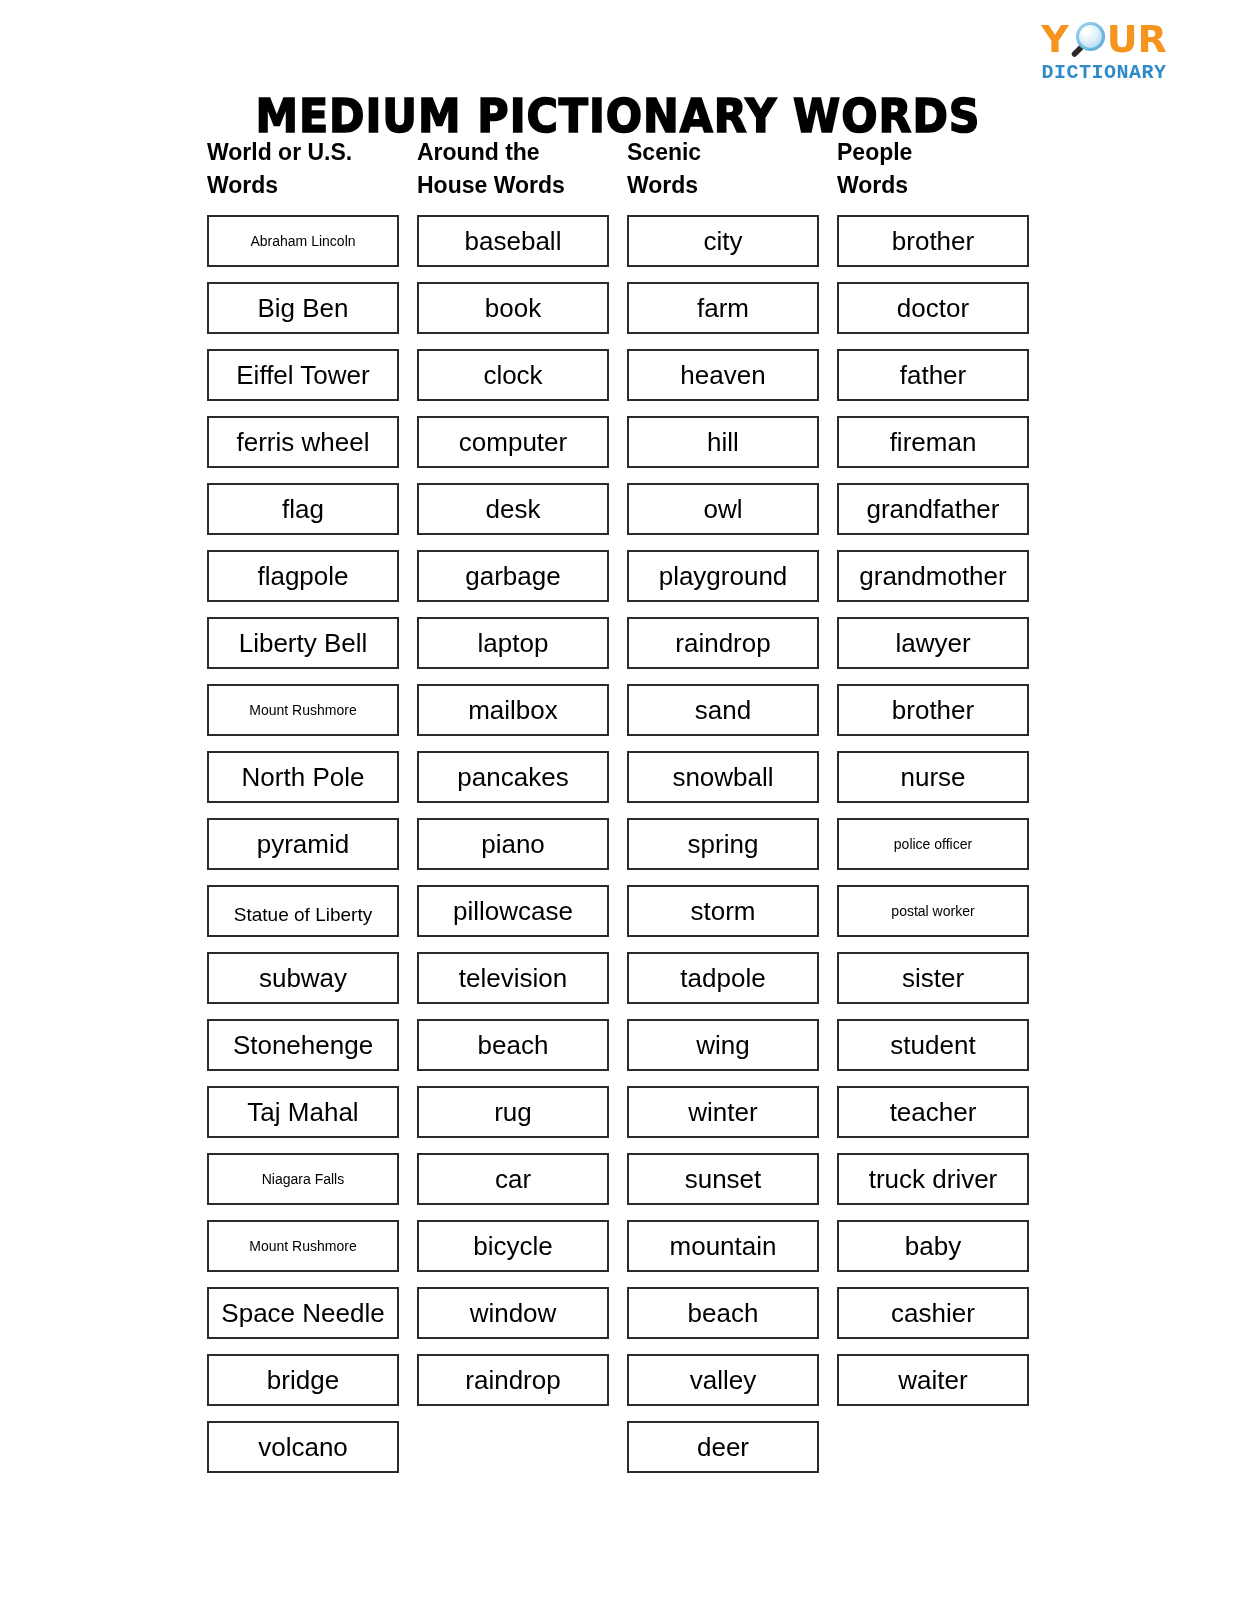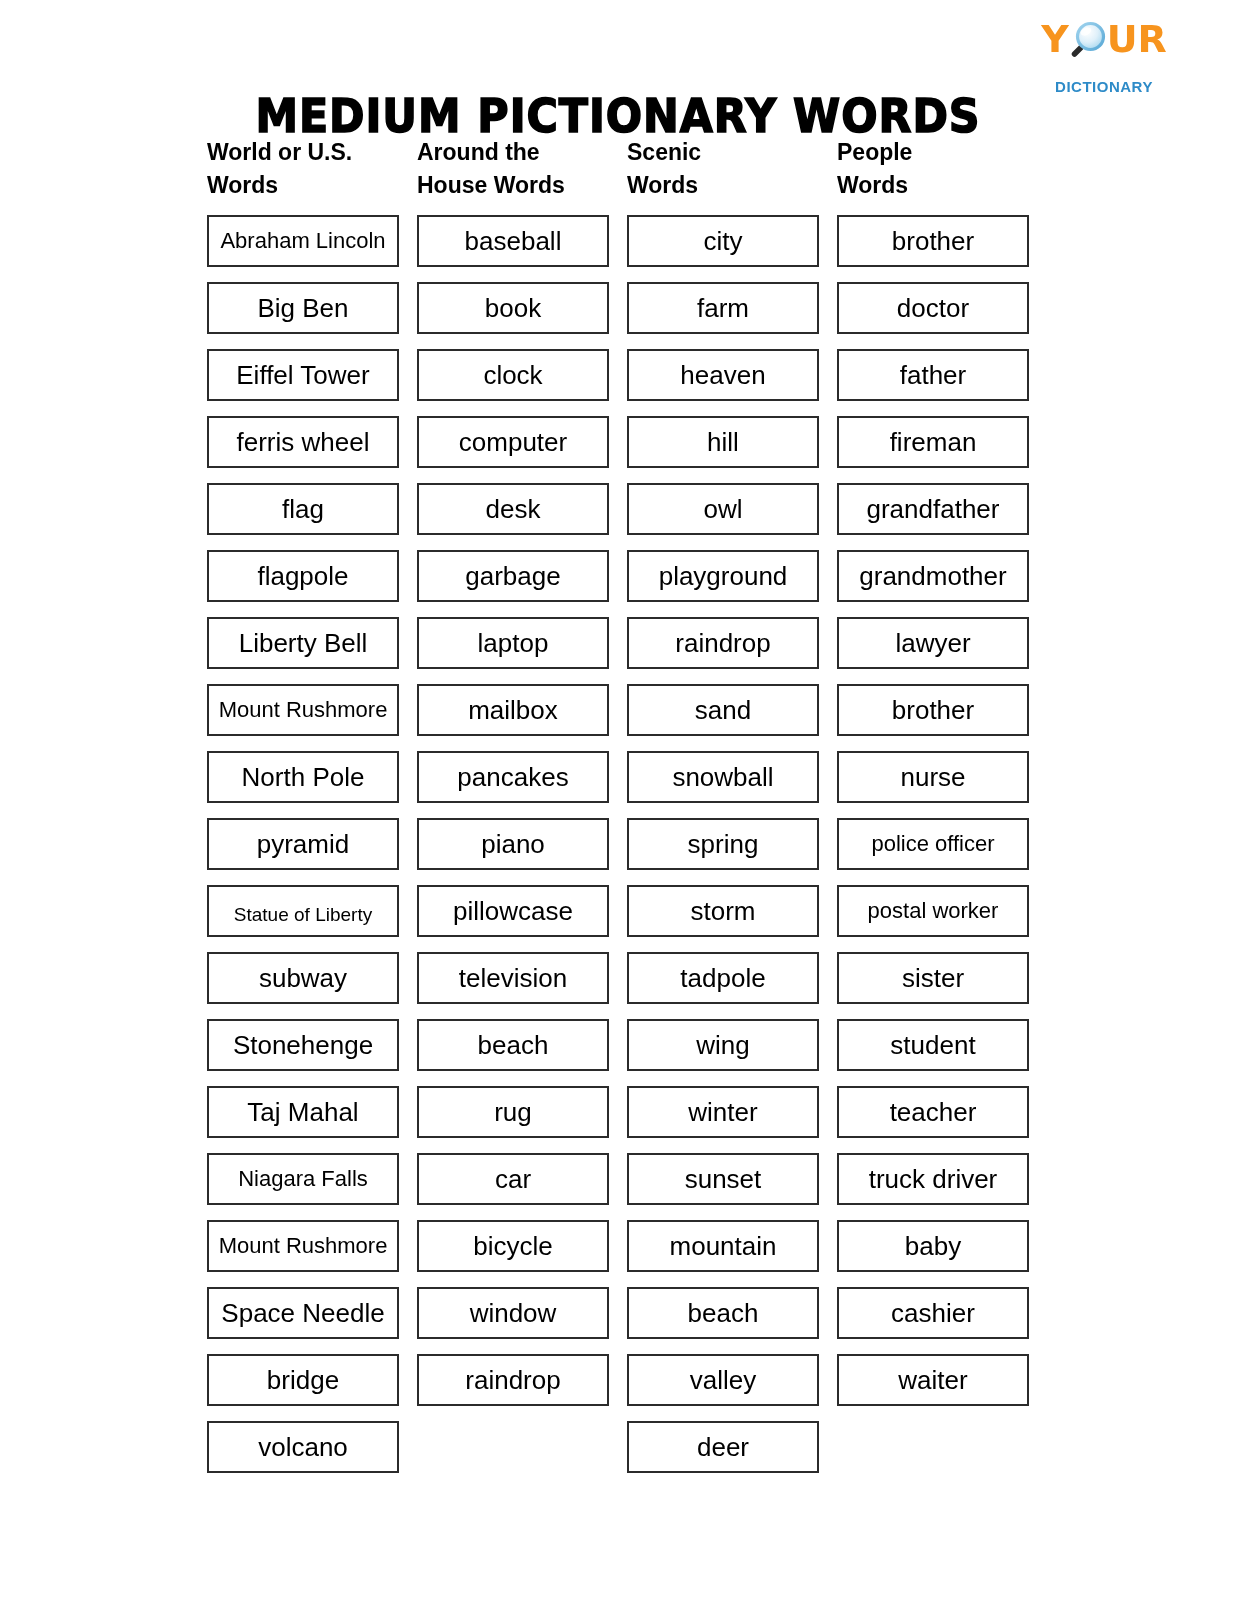--- a/index.html
+++ b/index.html
@@ -46,25 +46,25 @@
     line-height: 1;
   }
   .logo-glass {
     position: relative;
     width: 40px;
     height: 40px;
     margin: 0 -1px;
     display: inline-block;
   }
   .logo-bottom {
-    font-family: Liberation Sans, sans-serif;
+    font-family: Liberation Mono, monospace;
     font-weight: 700;
-    font-size: 15px;
+    font-size: 20px;
     letter-spacing: 0.5px;
-    margin-top: 19px;
+    margin-top: 3px;
   }
 
   .page-title {
     position: absolute;
     left: 0;
     right: 0;
     top: 58px;
     text-align: center;
     font-family: "DejaVu Sans", sans-serif;
     font-weight: 700;
@@ -111,21 +111,21 @@
     background: #ffffff;
     overflow: hidden;
   }
   .word-box .word-text {
     font-family: "Liberation Sans", sans-serif;
     font-size: 26px;
     line-height: 1;
     white-space: nowrap;
     text-align: center;
   }
-  .word-box.long .word-text { font-size: 22px; }
+  .word-box.long .word-text { font-size: 14px; }
   .word-box.xlong .word-text { font-size: 19px; margin-top: 8px; }
 </style>
 </head>
 <body>
 
 <div class="page-header">
 
   <div class="logo">
     <div class="logo-top">
       <span class="logo-your-letter" style="color: rgb(247, 148, 30);">Y</span>

